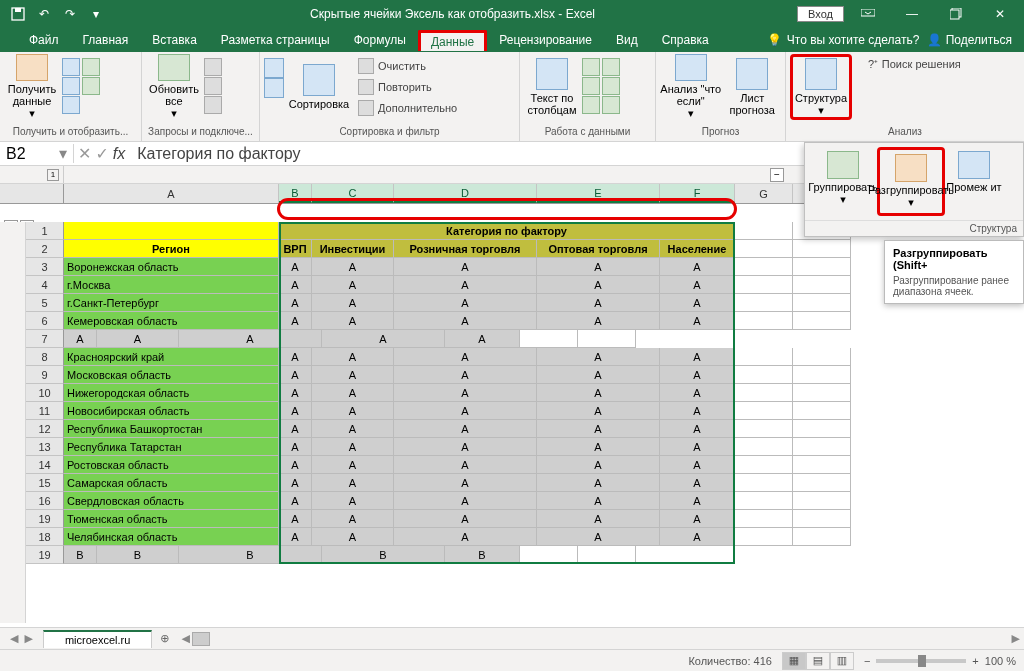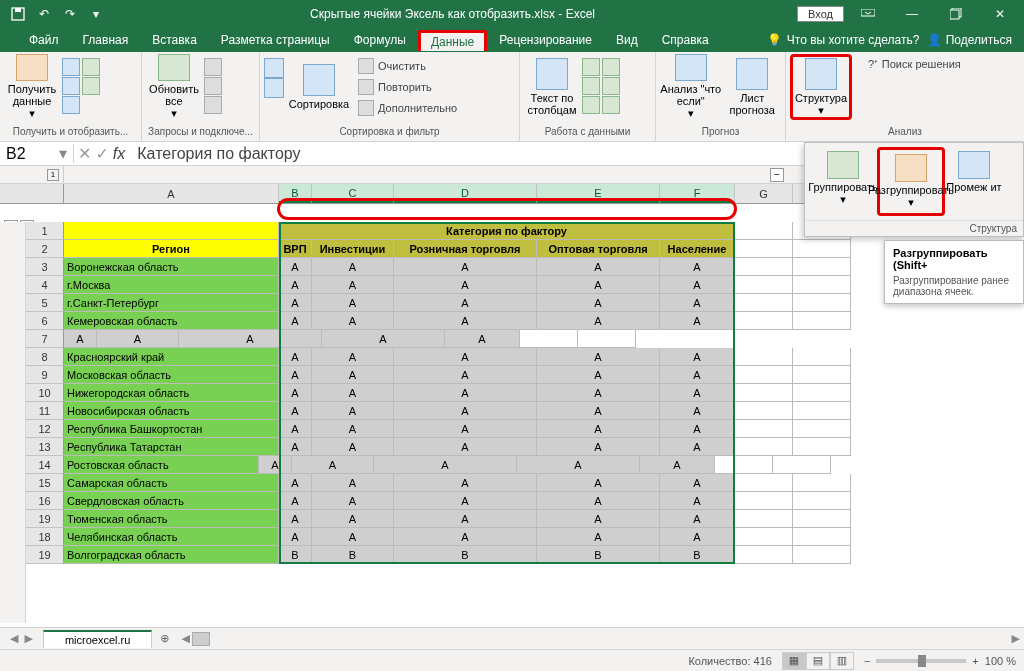--- a/index.html
+++ b/index.html
@@ -471,21 +471,21 @@
       <div class="cell c-gray" style="width: 33px;">A</div>
       <div class="cell c-gray" style="width: 82px;">A</div>
       <div class="cell c-gray" style="width: 143px;">A</div>
       <div class="cell c-gray" style="width: 123px;">A</div>
       <div class="cell c-gray" style="width: 75px;">A</div>
       <div class="cell c-white" style="width: 58px;"></div>
       <div class="cell c-white" style="width: 58px;"></div>
     </div>
     <div class="row">
       <div class="rh">14</div>
-      <div class="cell c-green" style="width: 195px;">Ростовская область</div>
+      <div class="cell c-green" style="width: 215px;">Ростовская область</div>
       <div class="cell c-gray" style="width: 33px;">A</div>
       <div class="cell c-gray" style="width: 82px;">A</div>
       <div class="cell c-gray" style="width: 143px;">A</div>
       <div class="cell c-gray" style="width: 123px;">A</div>
       <div class="cell c-gray" style="width: 75px;">A</div>
       <div class="cell c-white" style="width: 58px;"></div>
       <div class="cell c-white" style="width: 58px;"></div>
     </div>
     <div class="row">
       <div class="rh">15</div>
@@ -526,21 +526,20 @@
       <div class="cell c-gray" style="width: 33px;">A</div>
       <div class="cell c-gray" style="width: 82px;">A</div>
       <div class="cell c-gray" style="width: 143px;">A</div>
       <div class="cell c-gray" style="width: 123px;">A</div>
       <div class="cell c-gray" style="width: 75px;">A</div>
       <div class="cell c-white" style="width: 58px;"></div>
       <div class="cell c-white" style="width: 58px;"></div>
     </div>
     <div class="row">
       <div class="rh">19</div>
-      <div class="cell c-green" style="width: 215px;">Волгоградская область</div>
       <div class="cell c-gray" style="width: 33px;">B</div>
       <div class="cell c-gray" style="width: 82px;">B</div>
       <div class="cell c-gray" style="width: 143px;">B</div>
       <div class="cell c-gray" style="width: 123px;">B</div>
       <div class="cell c-gray" style="width: 75px;">B</div>
       <div class="cell c-white" style="width: 58px;"></div>
       <div class="cell c-white" style="width: 58px;"></div>
     </div>
     <div class="sel-border" style="left: 279px; top: 0px; width: 456px; height: 342px;"></div>
   </div>

